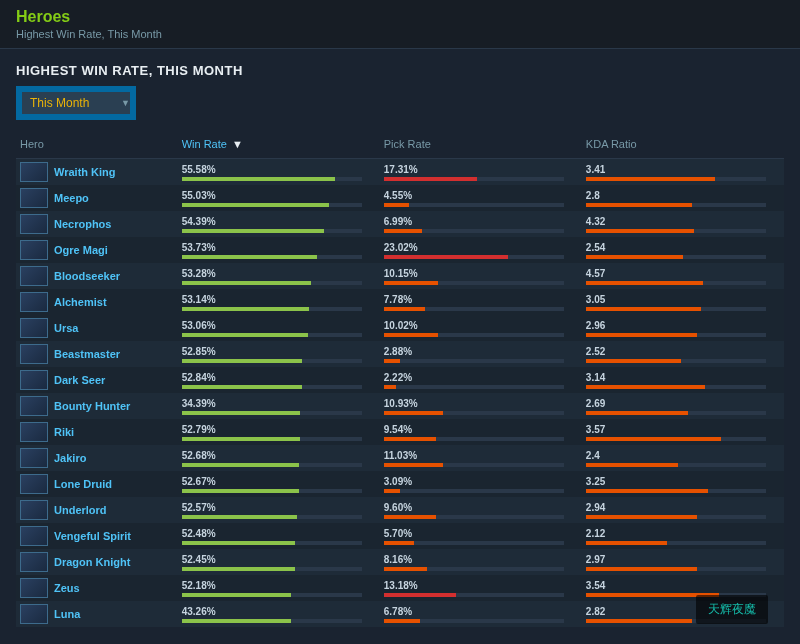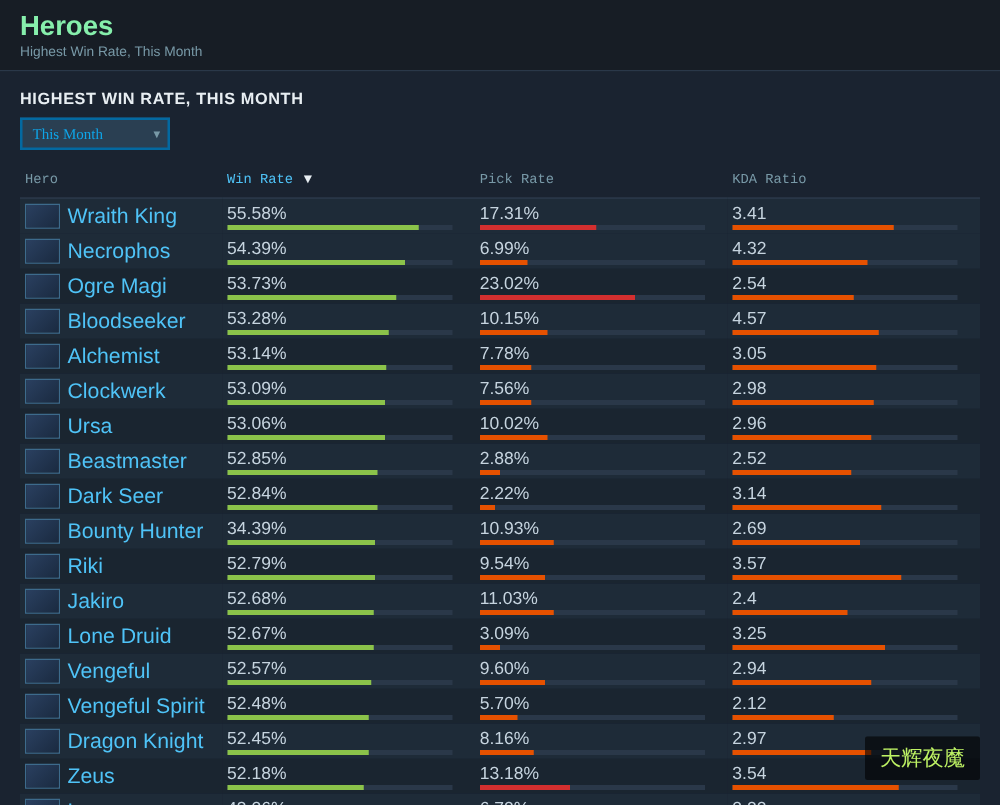--- a/index.html
+++ b/index.html
@@ -10,22 +10,22 @@
       color: #c6d4df;
       width: 800px;
     }
 
     .header-bar {
       background: #171d25;
       padding: 8px 16px;
       border-bottom: 1px solid #2a3849;
     }
     .header-bar h1 {
-      font-size: 22px;
-      color: #86efac;
+      font-size: 16px;
+      color: #84cc16;
       font-weight: bold;
     }
     .header-bar .subtitle {
       font-size: 11px;
       color: #7899a7;
       margin-top: 2px;
     }
 
     .section-title {
       padding: 14px 16px 8px;
@@ -60,37 +60,35 @@
       position: absolute;
       right: 6px;
       top: 50%;
       transform: translateY(-50%);
       font-size: 9px;
       color: #7899a7;
       pointer-events: none;
     }
     select.dropdown {
       background: #2a3f52;
-      border: 2px solid #0369a1;
-      color: #0ea5e9;
-      font-family: Liberation Serif, serif;
+      border: 6px solid #0369a1;
+      color: #eab308;
     }
 
     .table-container {
       padding: 0 16px;
     }
 
     table {
       width: 100%;
       border-collapse: collapse;
     }
 
     thead tr {
       border-bottom: 1px solid #2a3849;
-      font-family: Liberation Mono, monospace;
     }
 
     th {
       text-align: left;
       padding: 8px 4px;
       font-size: 11px;
       color: #7899a7;
       font-weight: normal;
       cursor: pointer;
     }
@@ -133,31 +131,33 @@
       overflow: hidden;
       position: relative;
     }
     .hero-icon-inner {
       width: 100%;
       height: 100%;
       background: linear-gradient(135deg, #2a4060, #1a2a40);
     }
     .hero-name {
       color: #4fc3f7;
-      font-size: 17px;
+      font-size: 11px;
+      font-weight: bold;
     }
 
     .stat-cell {
       min-width: 160px;
     }
 
     .stat-value {
-      font-size: 14px;
+      font-size: 10px;
       color: #c6d4df;
       margin-bottom: 2px;
+      font-weight: bold;
     }
 
     .bar-container {
       height: 4px;
       background: #2a3849;
       width: 180px;
       position: relative;
     }
     .bar-fill {
       height: 4px;
@@ -170,25 +170,25 @@
     .bar-red { background: #d32f2f; }
 
     .col-hero { width: 160px; }
     .col-winrate { width: 200px; }
     .col-pickrate { width: 200px; }
     .col-kda { width: 200px; }
 
     .watermark {
       position: fixed;
       bottom: 20px;
-      right: 16px;
+      right: 32px;
       background: rgba(0,0,0,0.6);
-      color: #bef264;
+      color: #14b8a6;
       padding: 6px 12px;
-      font-size: 17px;
+      font-size: 12px;
       border-radius: 2px;
     }
   </style>
 </head>
 <body>
 
 <div class="header-bar">
   <h1>Heroes</h1>
   <div class="subtitle">Highest Win Rate, This Month</div>
 </div>
@@ -238,20 +238,48 @@
               <div class="bar-fill bar-red" style="width: 52%;"></div>
             </div>
           </td>
           <td class="col-kda stat-cell">
             <div class="stat-value">3.41</div>
             <div class="bar-container">
               <div class="bar-fill bar-orange" style="width: 72%;"></div>
             </div>
           </td>
         </tr>
+        <tr class="row-odd">
+          <td class="col-hero">
+            <div class="hero-cell">
+              <div class="hero-icon">
+                <div class="hero-icon-inner"></div>
+              </div>
+              <span class="hero-name">Meepo</span>
+            </div>
+          </td>
+          <td class="col-winrate stat-cell">
+            <div class="stat-value">55.03%</div>
+            <div class="bar-container">
+              <div class="bar-fill bar-green" style="width: 82%;"></div>
+            </div>
+          </td>
+          <td class="col-pickrate stat-cell">
+            <div class="stat-value">4.55%</div>
+            <div class="bar-container">
+              <div class="bar-fill bar-orange" style="width: 14%;"></div>
+            </div>
+          </td>
+          <td class="col-kda stat-cell">
+            <div class="stat-value">2.8</div>
+            <div class="bar-container">
+              <div class="bar-fill bar-orange" style="width: 59%;"></div>
+            </div>
+          </td>
+        </tr>
         <tr class="row-even">
           <td class="col-hero">
             <div class="hero-cell">
               <div class="hero-icon">
                 <div class="hero-icon-inner"></div>
               </div>
               <span class="hero-name">Necrophos</span>
             </div>
           </td>
           <td class="col-winrate stat-cell">
@@ -350,251 +378,223 @@
               <div class="bar-fill bar-orange" style="width: 23%;"></div>
             </div>
           </td>
           <td class="col-kda stat-cell">
             <div class="stat-value">3.05</div>
             <div class="bar-container">
               <div class="bar-fill bar-orange" style="width: 64%;"></div>
             </div>
           </td>
         </tr>
+        <tr class="row-odd">
+          <td class="col-hero">
+            <div class="hero-cell">
+              <div class="hero-icon">
+                <div class="hero-icon-inner"></div>
+              </div>
+              <span class="hero-name">Ursa</span>
+            </div>
+          </td>
+          <td class="col-winrate stat-cell">
+            <div class="stat-value">53.06%</div>
+            <div class="bar-container">
+              <div class="bar-fill bar-green" style="width: 70%;"></div>
+            </div>
+          </td>
+          <td class="col-pickrate stat-cell">
+            <div class="stat-value">10.02%</div>
+            <div class="bar-container">
+              <div class="bar-fill bar-orange" style="width: 30%;"></div>
+            </div>
+          </td>
+          <td class="col-kda stat-cell">
+            <div class="stat-value">2.96</div>
+            <div class="bar-container">
+              <div class="bar-fill bar-orange" style="width: 62%;"></div>
+            </div>
+          </td>
+        </tr>
         <tr class="row-even">
           <td class="col-hero">
             <div class="hero-cell">
               <div class="hero-icon">
                 <div class="hero-icon-inner"></div>
               </div>
-              <span class="hero-name">Clockwerk</span>
-            </div>
-          </td>
-          <td class="col-winrate stat-cell">
-            <div class="stat-value">53.09%</div>
-            <div class="bar-container">
-              <div class="bar-fill bar-green" style="width: 70%;"></div>
-            </div>
-          </td>
-          <td class="col-pickrate stat-cell">
-            <div class="stat-value">7.56%</div>
-            <div class="bar-container">
-              <div class="bar-fill bar-orange" style="width: 23%;"></div>
-            </div>
-          </td>
-          <td class="col-kda stat-cell">
-            <div class="stat-value">2.98</div>
-            <div class="bar-container">
-              <div class="bar-fill bar-orange" style="width: 63%;"></div>
-            </div>
-          </td>
-        </tr>
-        <tr class="row-odd">
-          <td class="col-hero">
-            <div class="hero-cell">
-              <div class="hero-icon">
-                <div class="hero-icon-inner"></div>
-              </div>
-              <span class="hero-name">Ursa</span>
-            </div>
-          </td>
-          <td class="col-winrate stat-cell">
-            <div class="stat-value">53.06%</div>
-            <div class="bar-container">
-              <div class="bar-fill bar-green" style="width: 70%;"></div>
-            </div>
-          </td>
-          <td class="col-pickrate stat-cell">
-            <div class="stat-value">10.02%</div>
-            <div class="bar-container">
-              <div class="bar-fill bar-orange" style="width: 30%;"></div>
-            </div>
-          </td>
-          <td class="col-kda stat-cell">
-            <div class="stat-value">2.96</div>
-            <div class="bar-container">
-              <div class="bar-fill bar-orange" style="width: 62%;"></div>
+              <span class="hero-name">Beastmaster</span>
+            </div>
+          </td>
+          <td class="col-winrate stat-cell">
+            <div class="stat-value">52.85%</div>
+            <div class="bar-container">
+              <div class="bar-fill bar-green" style="width: 67%;"></div>
+            </div>
+          </td>
+          <td class="col-pickrate stat-cell">
+            <div class="stat-value">2.88%</div>
+            <div class="bar-container">
+              <div class="bar-fill bar-orange" style="width: 9%;"></div>
+            </div>
+          </td>
+          <td class="col-kda stat-cell">
+            <div class="stat-value">2.52</div>
+            <div class="bar-container">
+              <div class="bar-fill bar-orange" style="width: 53%;"></div>
+            </div>
+          </td>
+        </tr>
+        <tr class="row-odd">
+          <td class="col-hero">
+            <div class="hero-cell">
+              <div class="hero-icon">
+                <div class="hero-icon-inner"></div>
+              </div>
+              <span class="hero-name">Dark Seer</span>
+            </div>
+          </td>
+          <td class="col-winrate stat-cell">
+            <div class="stat-value">52.84%</div>
+            <div class="bar-container">
+              <div class="bar-fill bar-green" style="width: 67%;"></div>
+            </div>
+          </td>
+          <td class="col-pickrate stat-cell">
+            <div class="stat-value">2.22%</div>
+            <div class="bar-container">
+              <div class="bar-fill bar-orange" style="width: 7%;"></div>
+            </div>
+          </td>
+          <td class="col-kda stat-cell">
+            <div class="stat-value">3.14</div>
+            <div class="bar-container">
+              <div class="bar-fill bar-orange" style="width: 66%;"></div>
             </div>
           </td>
         </tr>
         <tr class="row-even">
           <td class="col-hero">
             <div class="hero-cell">
               <div class="hero-icon">
                 <div class="hero-icon-inner"></div>
               </div>
-              <span class="hero-name">Beastmaster</span>
-            </div>
-          </td>
-          <td class="col-winrate stat-cell">
-            <div class="stat-value">52.85%</div>
-            <div class="bar-container">
-              <div class="bar-fill bar-green" style="width: 67%;"></div>
-            </div>
-          </td>
-          <td class="col-pickrate stat-cell">
-            <div class="stat-value">2.88%</div>
+              <span class="hero-name">Bounty Hunter</span>
+            </div>
+          </td>
+          <td class="col-winrate stat-cell">
+            <div class="stat-value">34.39%</div>
+            <div class="bar-container">
+              <div class="bar-fill bar-green" style="width: 66%;"></div>
+            </div>
+          </td>
+          <td class="col-pickrate stat-cell">
+            <div class="stat-value">10.93%</div>
+            <div class="bar-container">
+              <div class="bar-fill bar-orange" style="width: 33%;"></div>
+            </div>
+          </td>
+          <td class="col-kda stat-cell">
+            <div class="stat-value">2.69</div>
+            <div class="bar-container">
+              <div class="bar-fill bar-orange" style="width: 57%;"></div>
+            </div>
+          </td>
+        </tr>
+        <tr class="row-odd">
+          <td class="col-hero">
+            <div class="hero-cell">
+              <div class="hero-icon">
+                <div class="hero-icon-inner"></div>
+              </div>
+              <span class="hero-name">Riki</span>
+            </div>
+          </td>
+          <td class="col-winrate stat-cell">
+            <div class="stat-value">52.79%</div>
+            <div class="bar-container">
+              <div class="bar-fill bar-green" style="width: 66%;"></div>
+            </div>
+          </td>
+          <td class="col-pickrate stat-cell">
+            <div class="stat-value">9.54%</div>
+            <div class="bar-container">
+              <div class="bar-fill bar-orange" style="width: 29%;"></div>
+            </div>
+          </td>
+          <td class="col-kda stat-cell">
+            <div class="stat-value">3.57</div>
+            <div class="bar-container">
+              <div class="bar-fill bar-orange" style="width: 75%;"></div>
+            </div>
+          </td>
+        </tr>
+        <tr class="row-even">
+          <td class="col-hero">
+            <div class="hero-cell">
+              <div class="hero-icon">
+                <div class="hero-icon-inner"></div>
+              </div>
+              <span class="hero-name">Jakiro</span>
+            </div>
+          </td>
+          <td class="col-winrate stat-cell">
+            <div class="stat-value">52.68%</div>
+            <div class="bar-container">
+              <div class="bar-fill bar-green" style="width: 65%;"></div>
+            </div>
+          </td>
+          <td class="col-pickrate stat-cell">
+            <div class="stat-value">11.03%</div>
+            <div class="bar-container">
+              <div class="bar-fill bar-orange" style="width: 33%;"></div>
+            </div>
+          </td>
+          <td class="col-kda stat-cell">
+            <div class="stat-value">2.4</div>
+            <div class="bar-container">
+              <div class="bar-fill bar-orange" style="width: 51%;"></div>
+            </div>
+          </td>
+        </tr>
+        <tr class="row-odd">
+          <td class="col-hero">
+            <div class="hero-cell">
+              <div class="hero-icon">
+                <div class="hero-icon-inner"></div>
+              </div>
+              <span class="hero-name">Lone Druid</span>
+            </div>
+          </td>
+          <td class="col-winrate stat-cell">
+            <div class="stat-value">52.67%</div>
+            <div class="bar-container">
+              <div class="bar-fill bar-green" style="width: 65%;"></div>
+            </div>
+          </td>
+          <td class="col-pickrate stat-cell">
+            <div class="stat-value">3.09%</div>
             <div class="bar-container">
               <div class="bar-fill bar-orange" style="width: 9%;"></div>
             </div>
           </td>
           <td class="col-kda stat-cell">
-            <div class="stat-value">2.52</div>
-            <div class="bar-container">
-              <div class="bar-fill bar-orange" style="width: 53%;"></div>
-            </div>
-          </td>
-        </tr>
-        <tr class="row-odd">
-          <td class="col-hero">
-            <div class="hero-cell">
-              <div class="hero-icon">
-                <div class="hero-icon-inner"></div>
-              </div>
-              <span class="hero-name">Dark Seer</span>
-            </div>
-          </td>
-          <td class="col-winrate stat-cell">
-            <div class="stat-value">52.84%</div>
-            <div class="bar-container">
-              <div class="bar-fill bar-green" style="width: 67%;"></div>
-            </div>
-          </td>
-          <td class="col-pickrate stat-cell">
-            <div class="stat-value">2.22%</div>
-            <div class="bar-container">
-              <div class="bar-fill bar-orange" style="width: 7%;"></div>
-            </div>
-          </td>
-          <td class="col-kda stat-cell">
-            <div class="stat-value">3.14</div>
-            <div class="bar-container">
-              <div class="bar-fill bar-orange" style="width: 66%;"></div>
+            <div class="stat-value">3.25</div>
+            <div class="bar-container">
+              <div class="bar-fill bar-orange" style="width: 68%;"></div>
             </div>
           </td>
         </tr>
         <tr class="row-even">
           <td class="col-hero">
             <div class="hero-cell">
               <div class="hero-icon">
                 <div class="hero-icon-inner"></div>
               </div>
-              <span class="hero-name">Bounty Hunter</span>
-            </div>
-          </td>
-          <td class="col-winrate stat-cell">
-            <div class="stat-value">34.39%</div>
-            <div class="bar-container">
-              <div class="bar-fill bar-green" style="width: 66%;"></div>
-            </div>
-          </td>
-          <td class="col-pickrate stat-cell">
-            <div class="stat-value">10.93%</div>
-            <div class="bar-container">
-              <div class="bar-fill bar-orange" style="width: 33%;"></div>
-            </div>
-          </td>
-          <td class="col-kda stat-cell">
-            <div class="stat-value">2.69</div>
-            <div class="bar-container">
-              <div class="bar-fill bar-orange" style="width: 57%;"></div>
-            </div>
-          </td>
-        </tr>
-        <tr class="row-odd">
-          <td class="col-hero">
-            <div class="hero-cell">
-              <div class="hero-icon">
-                <div class="hero-icon-inner"></div>
-              </div>
-              <span class="hero-name">Riki</span>
-            </div>
-          </td>
-          <td class="col-winrate stat-cell">
-            <div class="stat-value">52.79%</div>
-            <div class="bar-container">
-              <div class="bar-fill bar-green" style="width: 66%;"></div>
-            </div>
-          </td>
-          <td class="col-pickrate stat-cell">
-            <div class="stat-value">9.54%</div>
-            <div class="bar-container">
-              <div class="bar-fill bar-orange" style="width: 29%;"></div>
-            </div>
-          </td>
-          <td class="col-kda stat-cell">
-            <div class="stat-value">3.57</div>
-            <div class="bar-container">
-              <div class="bar-fill bar-orange" style="width: 75%;"></div>
-            </div>
-          </td>
-        </tr>
-        <tr class="row-even">
-          <td class="col-hero">
-            <div class="hero-cell">
-              <div class="hero-icon">
-                <div class="hero-icon-inner"></div>
-              </div>
-              <span class="hero-name">Jakiro</span>
-            </div>
-          </td>
-          <td class="col-winrate stat-cell">
-            <div class="stat-value">52.68%</div>
-            <div class="bar-container">
-              <div class="bar-fill bar-green" style="width: 65%;"></div>
-            </div>
-          </td>
-          <td class="col-pickrate stat-cell">
-            <div class="stat-value">11.03%</div>
-            <div class="bar-container">
-              <div class="bar-fill bar-orange" style="width: 33%;"></div>
-            </div>
-          </td>
-          <td class="col-kda stat-cell">
-            <div class="stat-value">2.4</div>
-            <div class="bar-container">
-              <div class="bar-fill bar-orange" style="width: 51%;"></div>
-            </div>
-          </td>
-        </tr>
-        <tr class="row-odd">
-          <td class="col-hero">
-            <div class="hero-cell">
-              <div class="hero-icon">
-                <div class="hero-icon-inner"></div>
-              </div>
-              <span class="hero-name">Lone Druid</span>
-            </div>
-          </td>
-          <td class="col-winrate stat-cell">
-            <div class="stat-value">52.67%</div>
-            <div class="bar-container">
-              <div class="bar-fill bar-green" style="width: 65%;"></div>
-            </div>
-          </td>
-          <td class="col-pickrate stat-cell">
-            <div class="stat-value">3.09%</div>
-            <div class="bar-container">
-              <div class="bar-fill bar-orange" style="width: 9%;"></div>
-            </div>
-          </td>
-          <td class="col-kda stat-cell">
-            <div class="stat-value">3.25</div>
-            <div class="bar-container">
-              <div class="bar-fill bar-orange" style="width: 68%;"></div>
-            </div>
-          </td>
-        </tr>
-        <tr class="row-even">
-          <td class="col-hero">
-            <div class="hero-cell">
-              <div class="hero-icon">
-                <div class="hero-icon-inner"></div>
-              </div>
-              <span class="hero-name">Vengeful</span>
+              <span class="hero-name">Underlord</span>
             </div>
           </td>
           <td class="col-winrate stat-cell">
             <div class="stat-value">52.57%</div>
             <div class="bar-container">
               <div class="bar-fill bar-green" style="width: 64%;"></div>
             </div>
           </td>
           <td class="col-pickrate stat-cell">
             <div class="stat-value">9.60%</div>

